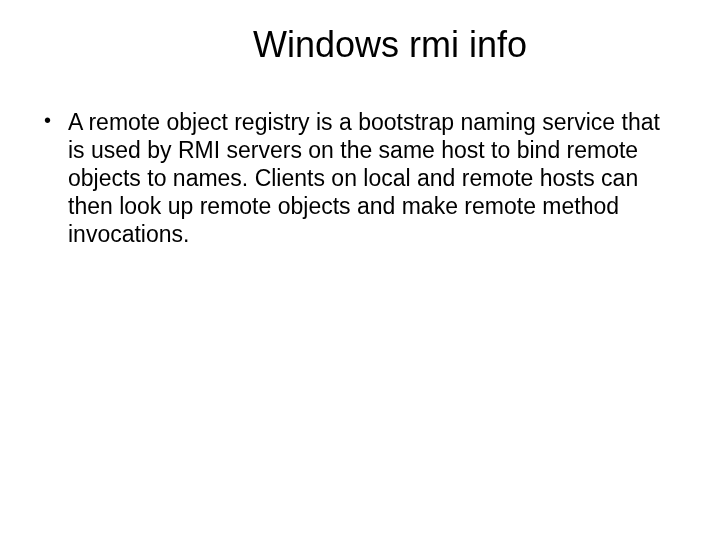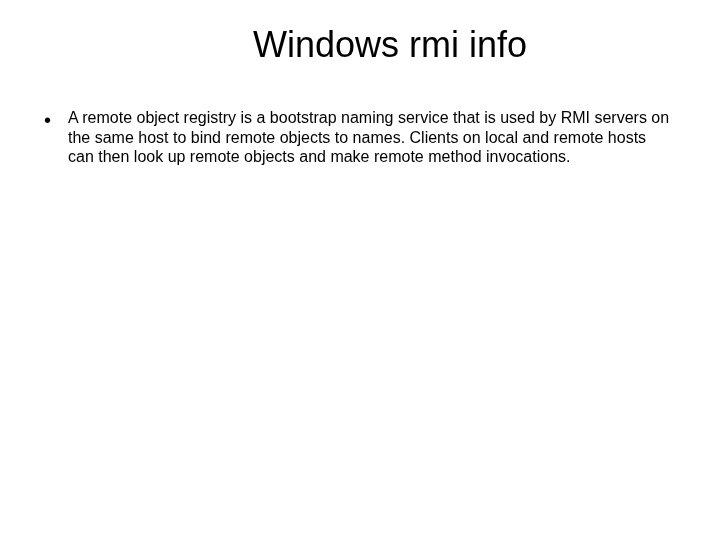--- a/index.html
+++ b/index.html
@@ -24,21 +24,21 @@
     margin: 0 0 42px 0;
     padding-left: 60px;
   }
   .bullets {
     list-style: none;
     margin: 0;
     padding: 0 10px 0 0;
   }
   .bullets li {
     position: relative;
-    font-size: 16px;
+    font-size: 23px;
     line-height: 1.22;
     padding-left: 28px;
     margin-bottom: 4px;
   }
   .bullets li::before {
     content: "•";
     position: absolute;
     left: 4px;
     top: 0;
     font-size: 20px;

